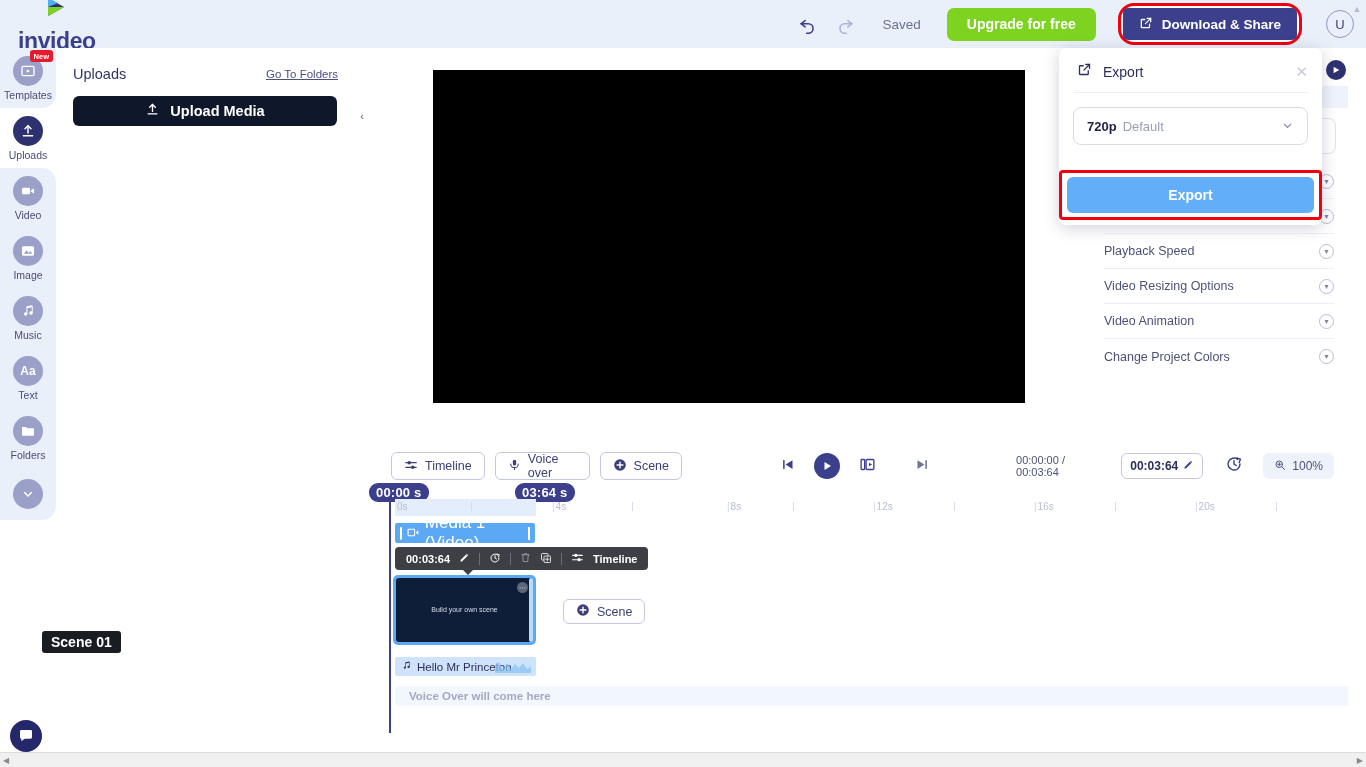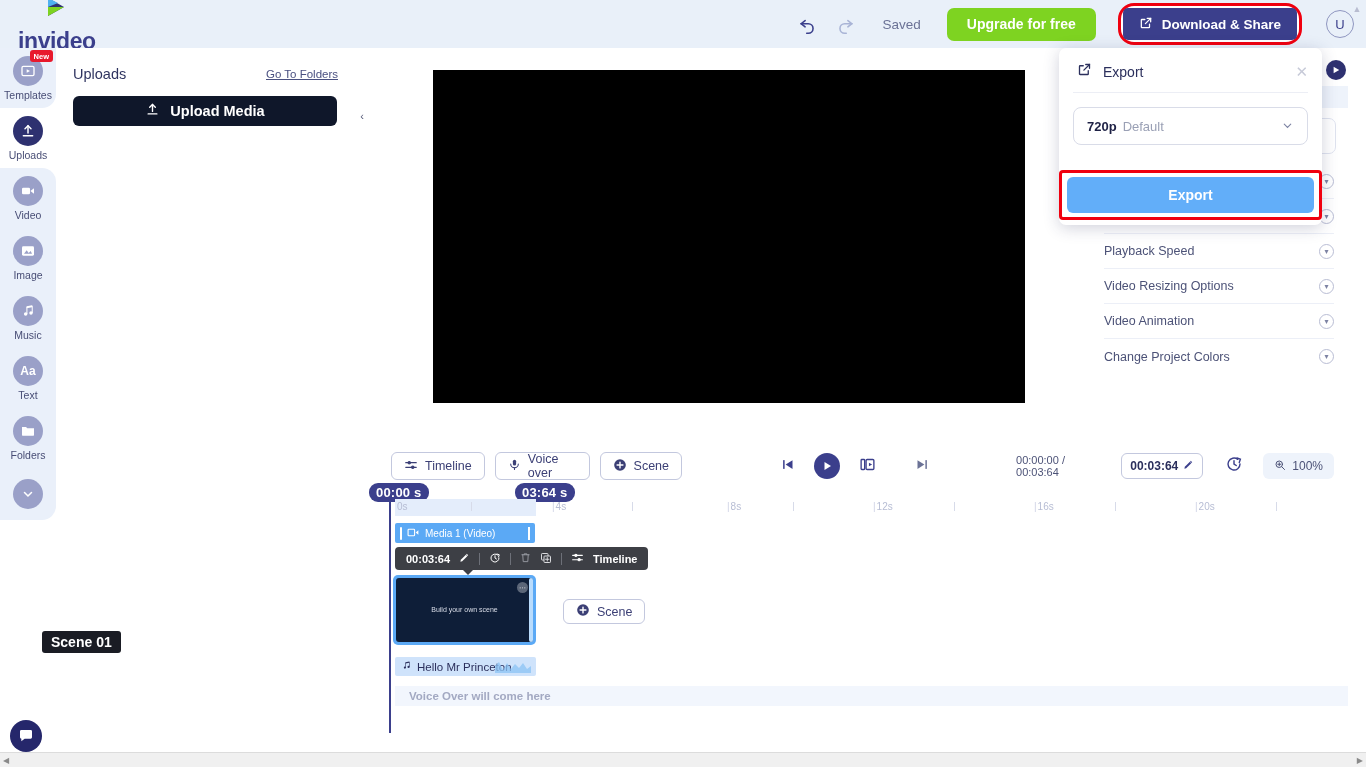--- a/index.html
+++ b/index.html
@@ -258,21 +258,21 @@
     letter-spacing: .2px;
   }
   .playhead {
     position: absolute; left: 389px; top: 497px; width: 2px; height: 236px;
     background: #3b3f8c;
   }
 
   .track-media {
     position: absolute; left: 395px; top: 523px; width: 140px; height: 20px;
     background: #5ba9f5; border-radius: 2px;
-    display: flex; align-items: center; color: #fff; font-size: 10px;
+    display: flex; align-items: center; color: #fff; font-size: 17px;
     padding-left: 5px; gap: 5px;
   }
   .handle { width: 2px; height: 13px; background: #fff; border-radius: 1px; }
   .handle-r { position: absolute; right: 5px; width: 2px; height: 13px; background: #fff; }
 
   .ctxbar {
     position: absolute; left: 395px; top: 547px; height: 23px;
     background: #3d3f45; border-radius: 4px;
     display: flex; align-items: center; gap: 9px; padding: 0 11px;
     color: #ffffff; font-size: 11px; font-weight: bold;

